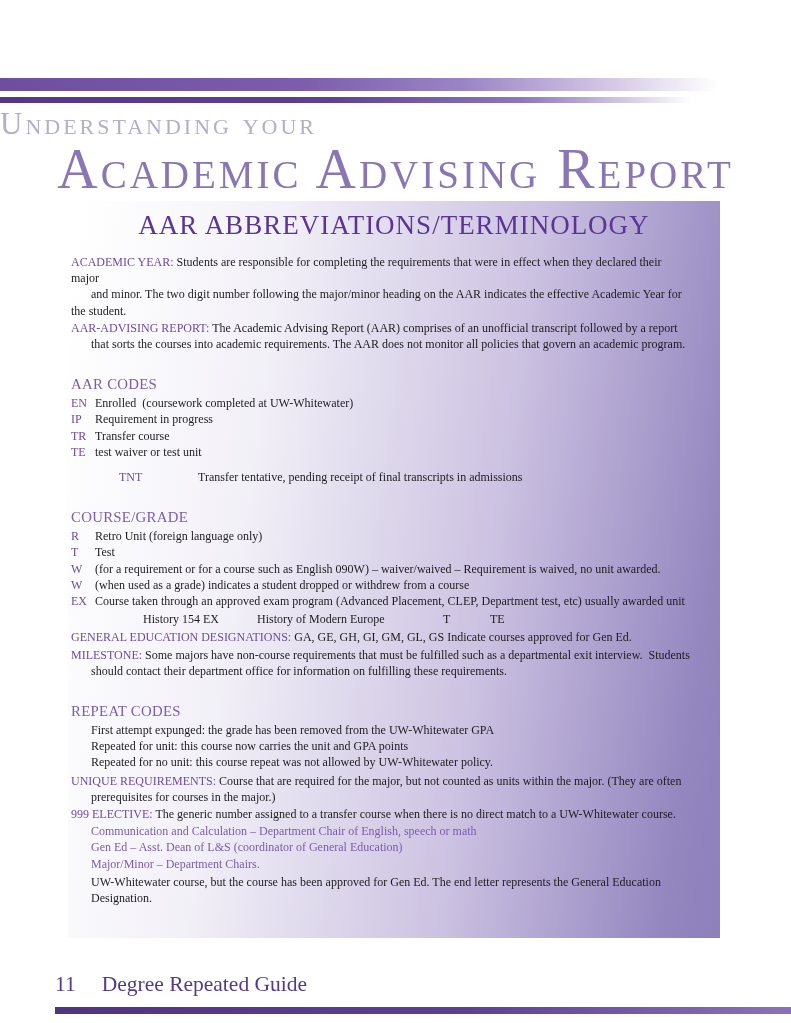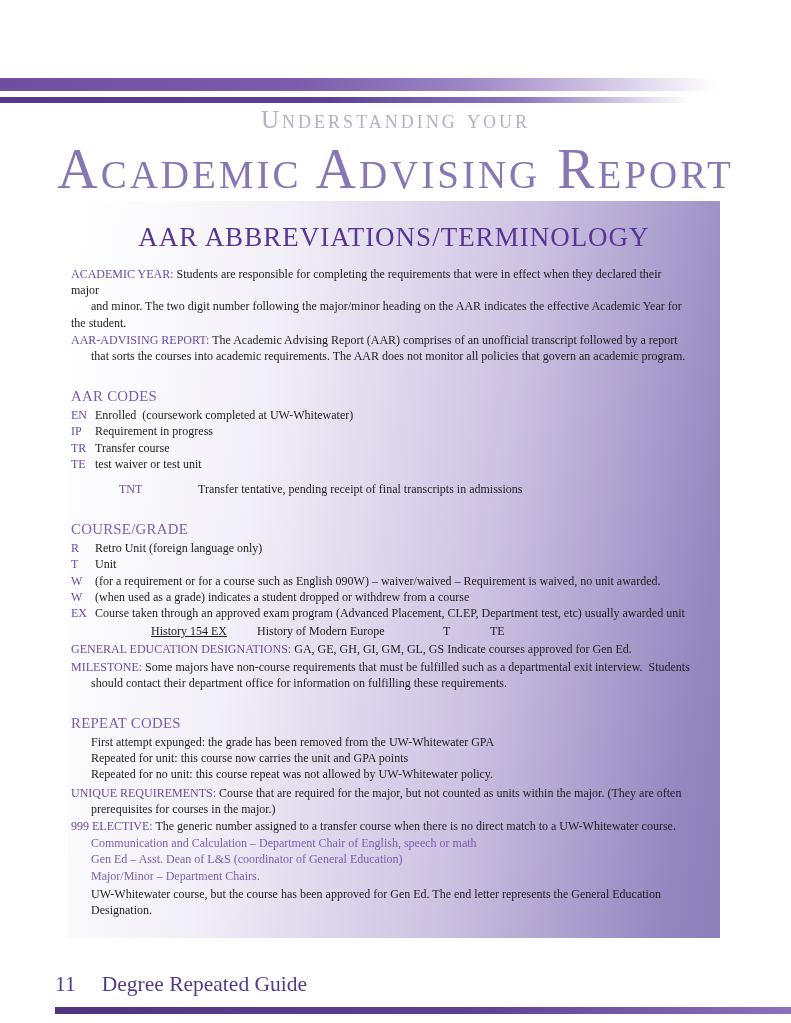--- a/index.html
+++ b/index.html
@@ -6,29 +6,29 @@
   .page{position:relative;width:791px;height:1023px;background:#ffffff;overflow:hidden;
         font-family:"Liberation Serif","DejaVu Serif",serif;}
 
   
   .bar-thick{position:absolute;left:0;top:78px;width:748px;height:13px;
     background:linear-gradient(to right,#6e4f9e 0%,#7b5dab 40%,#9a85c4 62%,#cfc2e3 80%,rgba(255,255,255,0) 96%);}
   .bar-thin{position:absolute;left:0;top:97px;width:728px;height:6px;
     background:linear-gradient(to right,#543789 0%,#5d4094 45%,#8f78bd 72%,rgba(255,255,255,0) 95%);}
 
   
-  .title-small{position:absolute;top:106px;left:0;width:100%;text-align:center;
-    font-variant:small-caps;font-size:25px;letter-spacing:3px;color:#b2afc9;}
+  .title-small{position:absolute;top:106px;left:0;width:100%;text-align:left;
+    font-variant:small-caps;font-size:31px;letter-spacing:3px;color:#b2afc9;}
   .title-large{position:absolute;top:137px;left:0;width:100%;text-align:center;
     font-variant:small-caps;font-size:56px;letter-spacing:3px;color:#8976b4;}
 
   
   .panel{position:absolute;left:68px;top:201px;width:652px;height:737px;
     background:linear-gradient(98deg,#ffffff 2%,#f3f1f8 28%,#cdc3e2 62%,#9487c0 92%,#8d80bb 100%);}
-  .panel-heading{padding-top:21px;text-align:center;font-size:27px;letter-spacing:1px;
+  .panel-heading{padding-top:9px;text-align:center;font-size:27px;letter-spacing:1px;
     color:#5a3596;}
   .panel-body{padding:13px 3px 0 3px;font-size:12px;line-height:16.2px;color:#1d1c20;}
 
   .line{white-space:pre;}
   .indent1{padding-left:20px;}
   .entry{margin-bottom:1px;}
   .term{color:#6b4ba4;}
   .section-heading{font-size:14.8px;line-height:18px;color:#7a5cb0;margin-top:23px;margin-bottom:2px;letter-spacing:.3px;}
 
   .codes{margin-bottom:2px;}
@@ -38,21 +38,21 @@
   .codes.gapped{margin-top:9px;margin-bottom:7px;margin-left:48px;}
   .code-row .desc{white-space:pre;}
 
   .plain-block{margin-bottom:2px;}
   .purple-text{color:#7a5cb0;}
 
   .example{position:relative;margin-bottom:2px;}
   .ex-line{position:relative;height:16.2px;}
   .ex-line span{position:absolute;white-space:pre;}
   .ex-label{left:16px;}  .ex-course-h{left:64px;}  .ex-grade-h{left:362px;}  .ex-code-h{left:416px;}
-  .ex-id{left:80px;text-decoration:underline;}     .ex-name{left:186px;}     .ex-grade{left:372px;}    .ex-code{left:419px;}
+  .ex-id{left:72px;}     .ex-name{left:186px;}     .ex-grade{left:372px;}    .ex-code{left:419px;}
 
   
   .footer{position:absolute;left:55px;top:972px;font-size:21.5px;color:#533a8c;}
   .footer .pgnum{margin-right:26px;}
   .bottom-bar{position:absolute;left:55px;top:1007px;width:736px;height:7px;
     background:linear-gradient(to right,#513480 0%,#5d3f92 55%,#8b71ba 100%);}
 </style>
 </head>
 <body>
 
@@ -102,21 +102,21 @@
           </div>
         </div>
         <div class="section-heading">COURSE/GRADE</div>
         <div class="codes">
           <div class="code-row">
             <span class="code">R</span>
             <span class="desc">Retro Unit (foreign language only)</span>
           </div>
           <div class="code-row">
             <span class="code">T</span>
-            <span class="desc">Unit</span>
+            <span class="desc">Test</span>
           </div>
           <div class="code-row">
             <span class="code">W</span>
             <span class="desc">(for a requirement or for a course such as English 090W) – waiver/waived – Requirement is waived, no unit awarded.</span>
           </div>
           <div class="code-row">
             <span class="code">W</span>
             <span class="desc">(when used as a grade) indicates a student dropped or withdrew from a course</span>
           </div>
           <div class="code-row">

